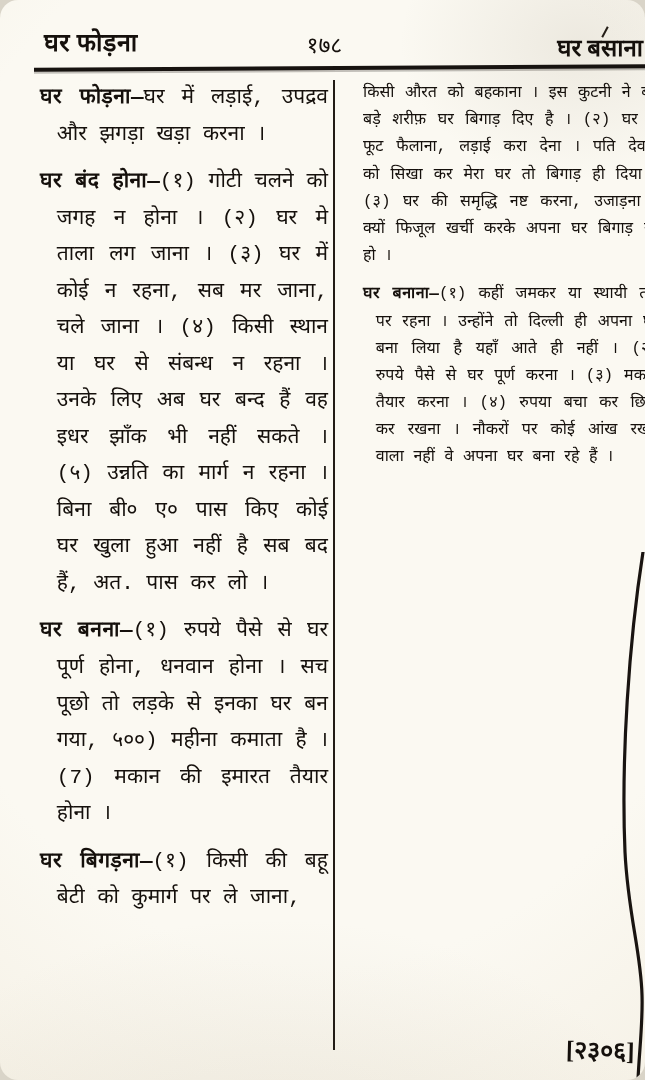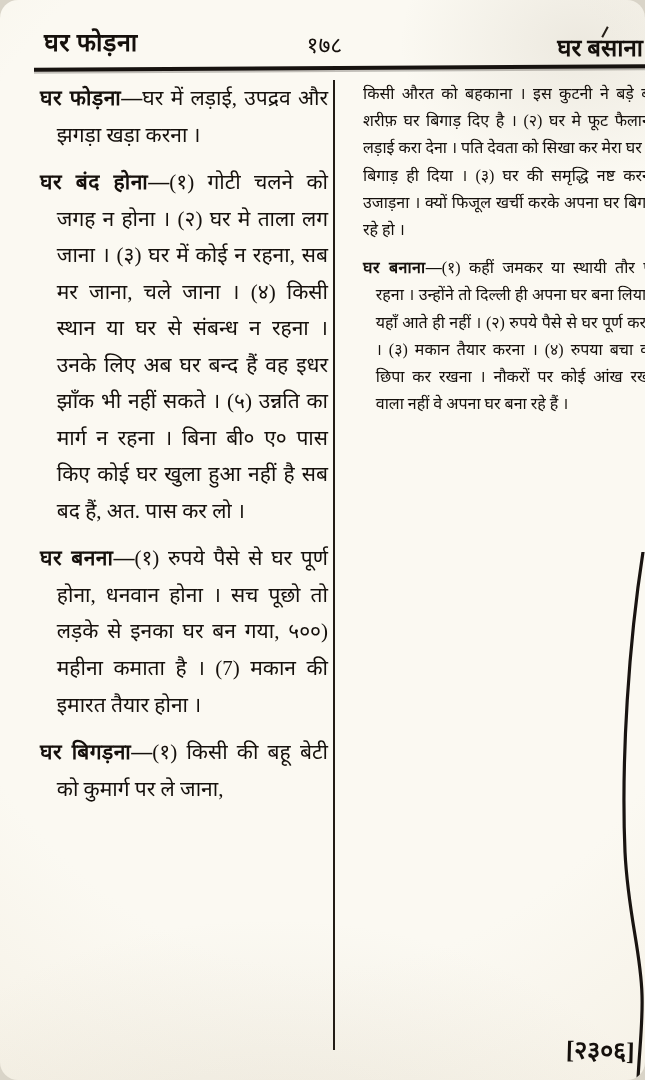--- a/index.html
+++ b/index.html
@@ -35,21 +35,21 @@
     font-weight: bold; font-size: 24px; white-space: nowrap;
   }
   .header-rule {
     position: absolute; top: 66px; left: 34px; right: 0;
     height: 4px; background: #171310;
     transform: rotate(-0.35deg);
     box-shadow: 0 2px 0 rgba(23,19,16,0.25);
   }
 
   
-  .col { position: absolute; top: 80px; text-align: justify; }
+  .col { position: absolute; top: 80px; text-align: justify; font-family: Liberation Mono, monospace; }
   .col-left  { left: 40px;  width: 288px; font-size: 21px; line-height: 1.74; }
   .col-right { left: 363px; width: 296px; font-size: 16px; line-height: 1.70; }
   .col-divider {
     position: absolute; top: 80px; bottom: 30px; left: 333px;
     width: 2px; background: #221c16;
   }
 
   .entry {
     margin: 0 0 11px 0;
     padding-left: 0.8em; text-indent: -0.8em;

